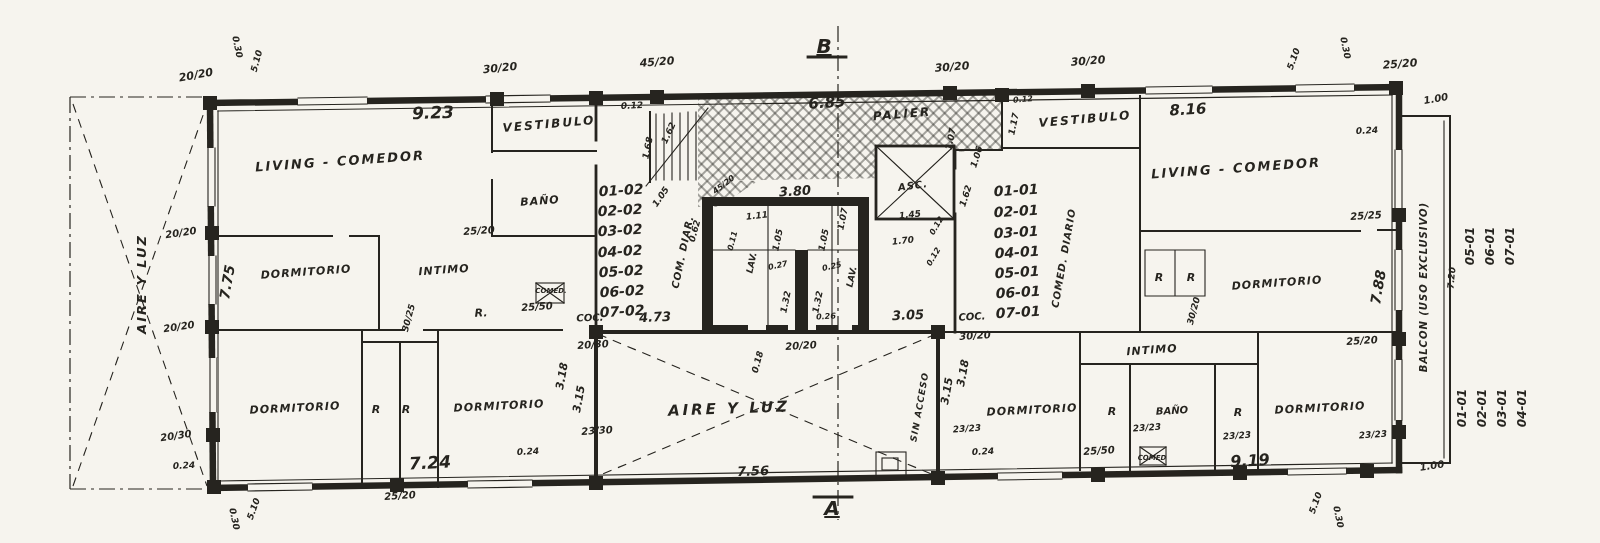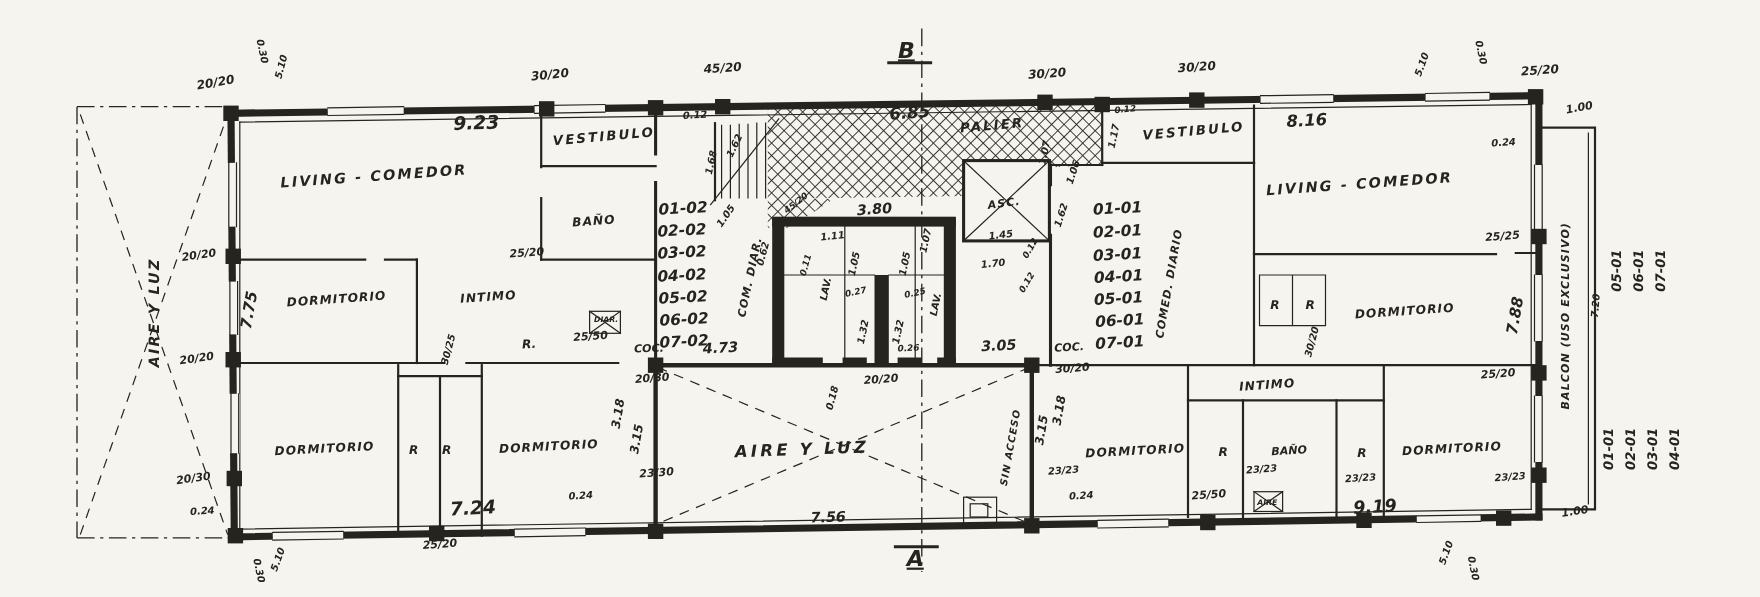--- a/index.html
+++ b/index.html
@@ -273,21 +273,21 @@
       <span class="lbl k-dim" style="left: 786px; top: 302px; font-size: 9px; --r: -78deg;">1.32</span>
       <span class="lbl k-dim" style="left: 818px; top: 302px; font-size: 9px; --r: -78deg;">1.32</span>
       <span class="lbl k-dim" style="left: 826px; top: 317px; font-size: 8px; --r: -3deg;">0.26</span>
       <span class="lbl k-dim" style="left: 910px; top: 215px; font-size: 9px; --r: -6deg;">1.45</span>
       <span class="lbl k-dim" style="left: 903px; top: 241px; font-size: 9px; --r: -6deg;">1.70</span>
       <span class="lbl k-room" style="left: 306px; top: 272px; font-size: 11px; --r: -4deg; letter-spacing: 1px;">DORMITORIO</span>
       <span class="lbl k-room" style="left: 444px; top: 270px; font-size: 11px; --r: -4deg; letter-spacing: 1px;">INTIMO</span>
       <span class="lbl k-dim" style="left: 181px; top: 233px; font-size: 10px; --r: -8deg;">20/20</span>
       <span class="lbl k-dim" style="left: 227px; top: 282px; font-size: 14px; --r: -80deg;">7.75</span>
       <span class="lbl k-dim" style="left: 179px; top: 327px; font-size: 10px; --r: -8deg;">20/20</span>
-      <span class="lbl k-room" style="left: 551px; top: 291px; font-size: 7px; --r: 0deg;">DIAR.</span>
+      <span class="lbl k-room" style="left: 551px; top: 291px; font-size: 7px; --r: 0deg;">COMED.</span>
       <span class="lbl k-dim" style="left: 537px; top: 307px; font-size: 10px; --r: -4deg;">25/50</span>
       <span class="lbl k-room" style="left: 481px; top: 313px; font-size: 11px; --r: -3deg;">R.</span>
       <span class="lbl k-dim" style="left: 409px; top: 318px; font-size: 9px; --r: -75deg;">30/25</span>
       <span class="lbl k-room" style="left: 590px; top: 318px; font-size: 10px; --r: -2deg;">COC.</span>
       <span class="lbl k-dim" style="left: 655px; top: 317px; font-size: 13px; --r: -3deg;">4.73</span>
       <span class="lbl k-dim" style="left: 908px; top: 315px; font-size: 13px; --r: -3deg;">3.05</span>
       <span class="lbl k-room" style="left: 972px; top: 317px; font-size: 10px; --r: -3deg;">COC.</span>
       <span class="lbl k-room" style="left: 1159px; top: 277px; font-size: 11px; --r: 0deg;">R</span>
       <span class="lbl k-room" style="left: 1191px; top: 277px; font-size: 11px; --r: 0deg;">R</span>
       <span class="lbl k-room" style="left: 1277px; top: 283px; font-size: 11px; --r: -4deg; letter-spacing: 1px;">DORMITORIO</span>
@@ -320,21 +320,21 @@
       <span class="lbl k-dim" style="left: 597px; top: 431px; font-size: 10px; --r: -4deg;">23/30</span>
       <span class="lbl k-dim" style="left: 430px; top: 463px; font-size: 17px; --r: -3deg;">7.24</span>
       <span class="lbl k-dim" style="left: 528px; top: 452px; font-size: 9px; --r: -3deg;">0.24</span>
       <span class="lbl k-dim" style="left: 400px; top: 496px; font-size: 10px; --r: -4deg;">25/20</span>
       <span class="lbl k-dim" style="left: 753px; top: 471px; font-size: 13px; --r: -2deg;">7.56</span>
       <span class="lbl k-marker b" style="left: 832px; top: 508px; font-size: 20px; --r: 0deg;">A</span>
       <span class="lbl k-dim" style="left: 967px; top: 429px; font-size: 9px; --r: -4deg;">23/23</span>
       <span class="lbl k-dim" style="left: 983px; top: 452px; font-size: 9px; --r: -3deg;">0.24</span>
       <span class="lbl k-dim" style="left: 1099px; top: 451px; font-size: 10px; --r: -4deg;">25/50</span>
       <span class="lbl k-dim" style="left: 1147px; top: 428px; font-size: 9px; --r: -4deg;">23/23</span>
-      <span class="lbl k-room" style="left: 1152px; top: 458px; font-size: 7px; --r: 0deg;">AIRE</span>
+      <span class="lbl k-room" style="left: 1152px; top: 458px; font-size: 7px; --r: 0deg;">COMED</span>
       <span class="lbl k-dim" style="left: 1237px; top: 436px; font-size: 9px; --r: -4deg;">23/23</span>
       <span class="lbl k-dim" style="left: 1250px; top: 461px; font-size: 16px; --r: -3deg;">9.19</span>
       <span class="lbl k-dim" style="left: 1373px; top: 435px; font-size: 9px; --r: -4deg;">23/23</span>
       <span class="lbl k-dim" style="left: 1432px; top: 466px; font-size: 10px; --r: -8deg;">1.00</span>
       <span class="lbl k-dim" style="left: 1316px; top: 503px; font-size: 9px; --r: -70deg;">5.10</span>
       <span class="lbl k-dim" style="left: 1338px; top: 517px; font-size: 9px; --r: 78deg;">0.30</span>
       <span class="lbl k-dim" style="left: 234px; top: 519px; font-size: 9px; --r: 78deg;">0.30</span>
       <span class="lbl k-dim" style="left: 254px; top: 509px; font-size: 9px; --r: -70deg;">5.10</span>
       <span class="lbl k-room" style="left: 1424px; top: 287px; font-size: 10px; --r: -90deg; letter-spacing: 1px;">BALCON  (USO  EXCLUSIVO)</span>
       <span class="lbl k-dim" style="left: 1452px; top: 278px; font-size: 9px; --r: -85deg;">7.20</span>

